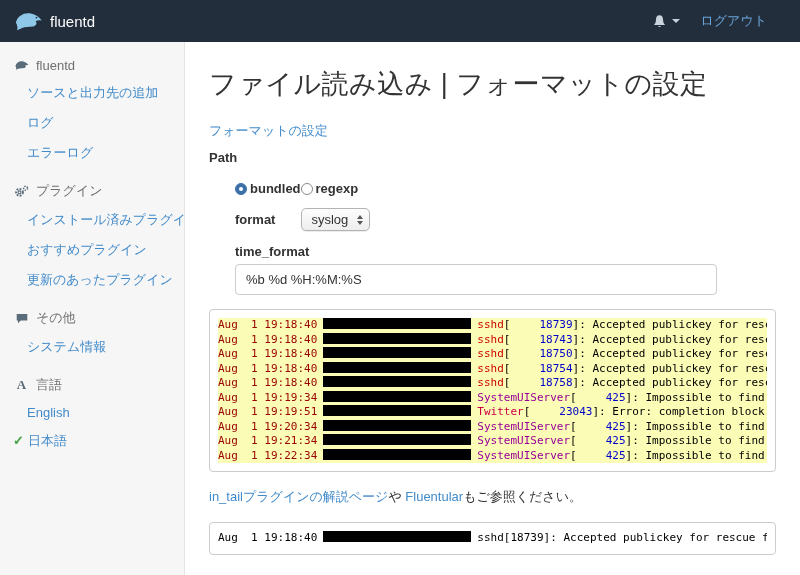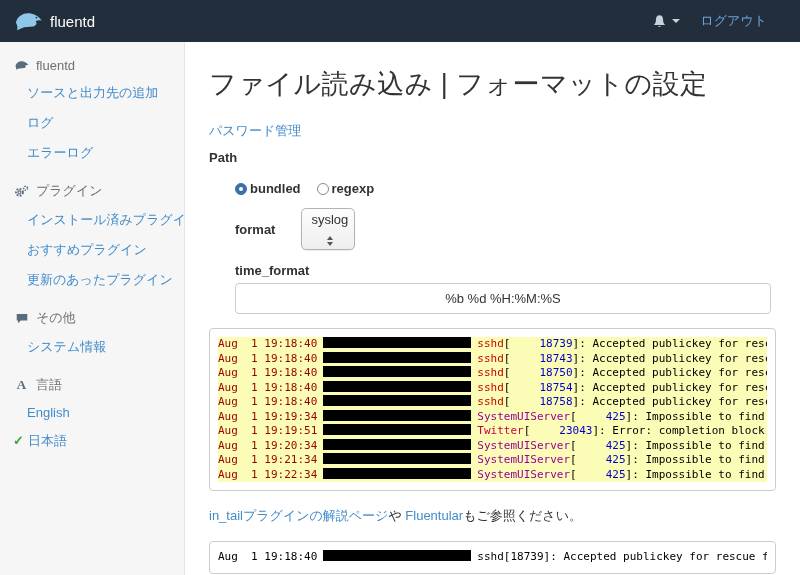--- a/index.html
+++ b/index.html
@@ -29,33 +29,33 @@
   .main { flex: 1; padding: 18px 24px; overflow: hidden; }
   .page-title { font-size: 27px; font-weight: 500; color: #333; margin: 6px 0 20px; letter-spacing: .5px; }
   .restart { color: var(--link-blue); font-size: 13px; display: inline-block; margin-bottom: 10px; text-decoration: none; cursor: pointer; }
   .lbl { display: block; font-size: 13px; font-weight: bold; margin-bottom: 5px; color: #333; }
   .lbl.inline { display: inline-block; margin: 0; }
   .input { display: block; width: 100%; height: 31px; border: 1px solid #ccc; border-radius: 4px; padding: 6px 10px; font-size: 13px; color: #555; font-family: "Liberation Sans", sans-serif; background: #fff; }
   .input:disabled { background: #eee; cursor: not-allowed; }
   .form-group { margin-bottom: 14px; }
   .indent { margin-left: 26px; }
 
-  .radio-row { display: flex; gap: 16px; margin: 16px 0 12px; }
+  .radio-row { display: flex; margin: 16px 0 12px; }
   .radio { display: flex; align-items: center; gap: 3px; font-size: 13px; font-weight: bold; cursor: pointer; }
   .rdot { width: 12px; height: 12px; border: 1px solid #8a8a8a; border-radius: 50%; background: #fff; display: inline-block; position: relative; }
   .rdot.checked { background: var(--radio-selected); border-color: var(--radio-selected); }
   .rdot.checked::after { content: ""; position: absolute; left: 3px; top: 3px; width: 4px; height: 4px; border-radius: 50%; background: #fff; }
 
   .format-row { display: flex; align-items: center; gap: 26px; margin-bottom: 13px; }
-  .select { display: inline-flex; align-items: center; gap: 9px; border: 1px solid #b3b3b3; border-radius: 5px; background: linear-gradient(#fdfdfd, #eee); padding: 3px 6px 3px 9px; font-size: 13px; cursor: pointer; box-shadow: 0 1px 1px rgba(0,0,0,.08); flex-direction: column; }
+  .select { display: inline-flex; align-items: center; gap: 9px; border: 1px solid #b3b3b3; border-radius: 5px; background: linear-gradient(#fdfdfd, #eee); padding: 3px 6px 3px 9px; font-size: 13px; cursor: pointer; box-shadow: 0 1px 1px rgba(0,0,0,.08); }
   .sel-arrows { display: inline-flex; flex-direction: column; gap: 2px; }
   .sel-arrows i { width: 0; height: 0; border-left: 3.5px solid transparent; border-right: 3.5px solid transparent; display: block; }
   .arr-up { border-bottom: 4px solid #555; }
   .arr-down { border-top: 4px solid #555; }
-  .timefmt { width: 536px; color: #333; text-align: center; }
+  .timefmt { width: 482px; color: #333; }
 
   .preview { border: 1px solid #ccc; border-radius: 4px; background: #fff; padding: 8px; margin-bottom: 16px; overflow: hidden; }
   .logline { font-family: "DejaVu Sans Mono", monospace; font-size: 11px; line-height: 14.5px; white-space: pre; overflow: hidden; color: #000; }
   .logline.hl { background: var(--log-highlight); }
   .lp.time { color: var(--log-time); }
   .lp.pid { color: var(--log-pid); margin-left: 29px; }
   .lp.ident-red { color: var(--log-ident-red); }
   .lp.ident-purple { color: var(--log-ident-purple); }
   .lp.ident-pink { color: var(--log-ident-pink); }
   .lp.redact { display: inline-block; width: 148px; height: 11px; background: #000; margin: 0 6px; vertical-align: -1px; }
@@ -153,21 +153,21 @@
       <a class="side-link">English</a>
       <a class="side-link lang-active"><span class="check">✓</span><span>日本語</span></a>
     </div>
 
   </div>
 
   <div class="main">
     <h1 class="page-title">ファイル読み込み | フォーマットの設定</h1>
 
     <div>
-      <a class="restart">パスワード管理</a>
+      <a class="restart">フォーマットの設定</a>
     </div>
 
     <div class="form-group">
       <label class="lbl">Path</label>
     </div>
 
     <div class="indent">
       <div class="radio-row">
         <label class="radio">
           <span class="rdot checked"></span>

